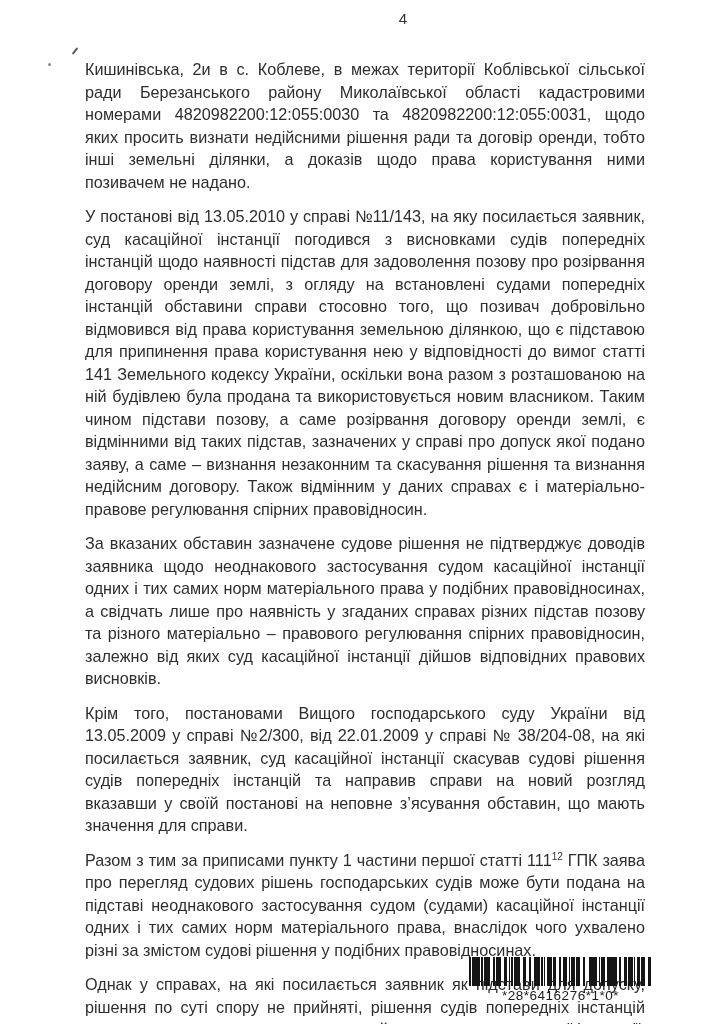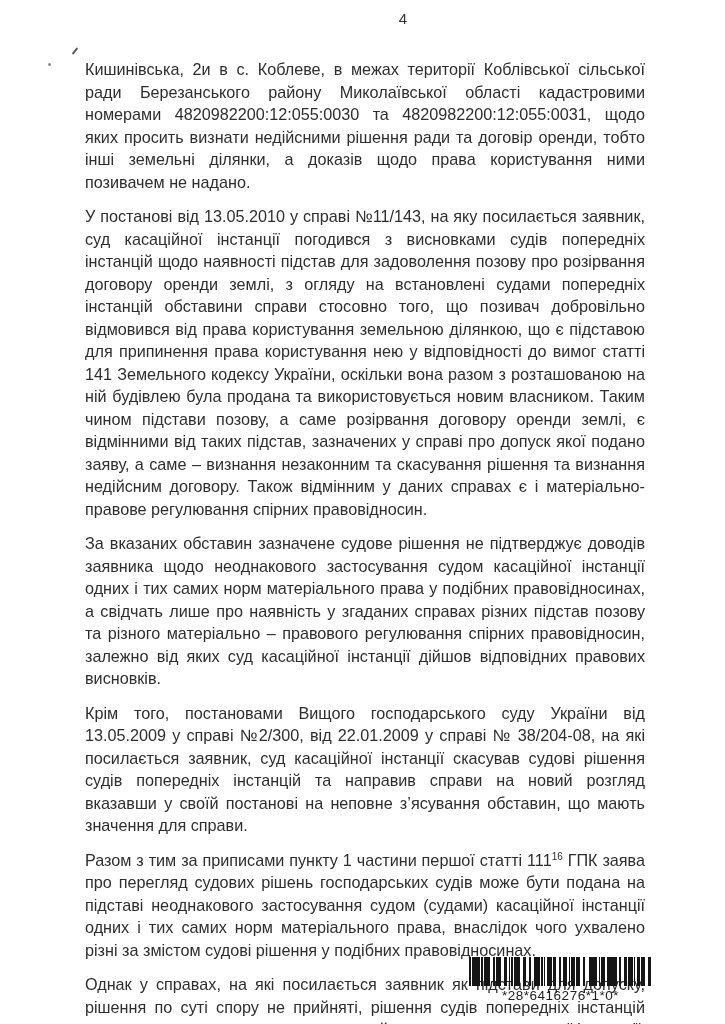--- a/index.html
+++ b/index.html
@@ -99,21 +99,21 @@
 
   <div class="content">
     <p>Кишинівська, 2и в с. Коблеве, в межах території Коблівської сільської ради Березанського району Миколаївської області кадастровими номерами 4820982200:12:055:0030 та 4820982200:12:055:0031, щодо яких просить визнати недійсними рішення ради та договір оренди, тобто інші земельні ділянки, а доказів щодо права користування ними позивачем не надано.</p>
 
     <p>У постанові від 13.05.2010 у справі №11/143, на яку посилається заявник, суд касаційної інстанції погодився з висновками судів попередніх інстанцій щодо наявності підстав для задоволення позову про розірвання договору оренди землі, з огляду на встановлені судами попередніх інстанцій обставини справи стосовно того, що позивач добровільно відмовився від права користування земельною ділянкою, що є підставою для припинення права користування нею у відповідності до вимог статті 141 Земельного кодексу України, оскільки вона разом з розташованою на ній будівлею була продана та використовується новим власником. Таким чином підстави позову, а саме розірвання договору оренди землі, є відмінними від таких підстав, зазначених у справі про допуск якої подано заяву, а саме – визнання незаконним та скасування рішення та визнання недійсним договору. Також відмінним у даних справах є і матеріально-правове регулювання спірних правовідносин.</p>
 
     <p>За вказаних обставин зазначене судове рішення не підтверджує доводів заявника щодо неоднакового застосування судом касаційної інстанції одних і тих самих норм матеріального права у подібних правовідносинах, а свідчать лише про наявність у згаданих справах різних підстав позову та різного матеріально – правового регулювання спірних правовідносин, залежно від яких суд касаційної інстанції дійшов відповідних правових висновків.</p>
 
     <p>Крім того, постановами Вищого господарського суду України від 13.05.2009 у справі №2/300, від 22.01.2009 у справі № 38/204-08, на які посилається заявник, суд касаційної інстанції скасував судові рішення судів попередніх інстанцій та направив справи на новий розгляд вказавши у своїй постанові на неповне з’ясування обставин, що мають значення для справи.</p>
 
-    <p><span>Разом з тим за приписами пункту 1 частини першої статті 111</span><sup>16</sup><span> ГПК заява про перегляд судових рішень господарських судів може бути подана на підставі неоднакового застосування судом (судами) касаційної інстанції одних і тих самих норм матеріального права, внаслідок чого ухвалено різні за змістом судові рішення у подібних правовідносинах.</span></p>
+    <p><span>Разом з тим за приписами пункту 1 частини першої статті 111</span><sup>12</sup><span> ГПК заява про перегляд судових рішень господарських судів може бути подана на підставі неоднакового застосування судом (судами) касаційної інстанції одних і тих самих норм матеріального права, внаслідок чого ухвалено різні за змістом судові рішення у подібних правовідносинах.</span></p>
 
     <p>Однак у справах, на які посилається заявник як підстави для допуску, рішення по суті спору не прийняті, рішення судів попередніх інстанцій скасовано, а справи передано на новий розгляд до суду першої інстанції. Оскільки прийняття касаційною інстанцією постанови про скасування судових рішень судів нижчих</p>
   </div>
 
   <div class="barcode-block">
     <div class="barcode-bars"></div>
     <div class="barcode-label">*28*6416276*1*0*</div>
   </div>
 
 </div>

